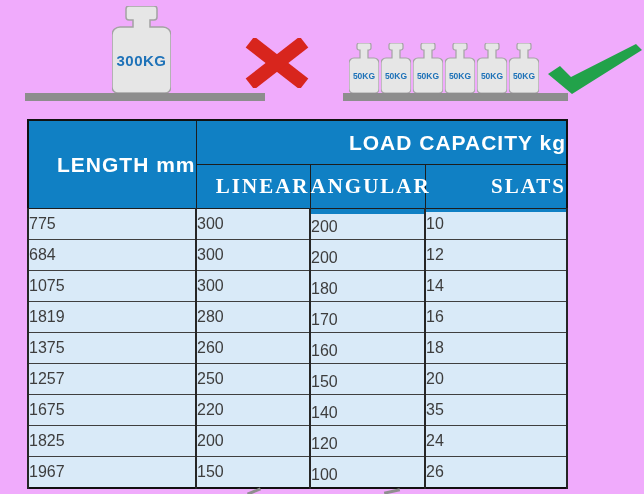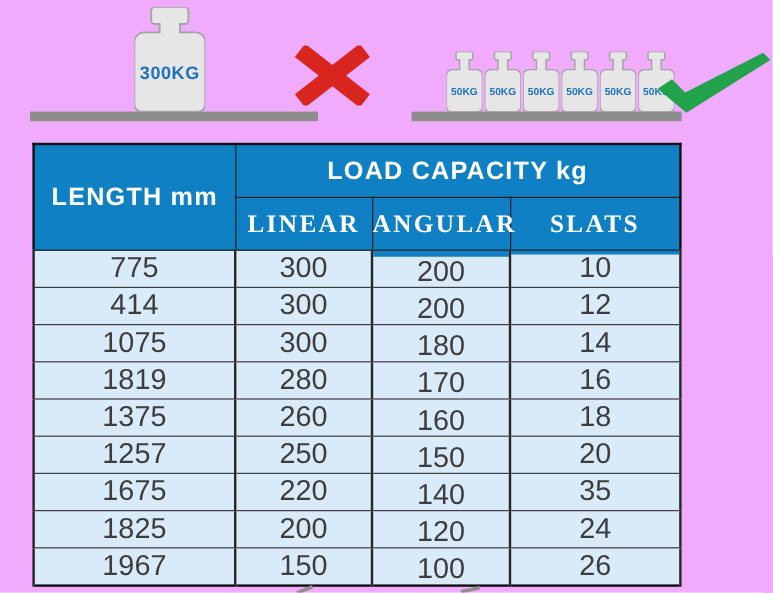--- a/index.html
+++ b/index.html
@@ -16,44 +16,44 @@
   .big-weight { position:absolute; left:112px; top:6px; }
   .weight-shape { fill:#e6e6e6; stroke:#a3a3a3; stroke-width:1.5px; }
   .big-weight-label {
     font-family:"Liberation Sans", sans-serif; font-weight:bold;
     font-size:15px; letter-spacing:0.5px; fill:#1e72b8;
   }
 
   .cross-mark { position:absolute; left:245px; top:38px; }
   .check-mark { position:absolute; left:548px; top:44px; z-index:2; }
 
-  .small-weights { position:absolute; left:372px; top:43px; display:flex; gap:2px;justify-content:center; }
+  .small-weights { position:absolute; left:349px; top:43px; display:flex; gap:2px;justify-content:center; }
   .small-weight .weight-shape { stroke-width:1.2px; }
   .small-weight-label {
     font-family:"Liberation Sans", sans-serif; font-weight:bold;
     font-size:8.5px; fill:#1e72b8;
   }
 
   
   .cap-table {
     position:absolute; left:27px; top:119px; width:539px;
     border-collapse:collapse; table-layout:fixed;
     border:2px solid #111111;
   }
   .cap-table th {
     background:#1080c4; color:#ffffff; font-weight:bold; font-size:21px;
-    text-align:center; vertical-align:middle;
+    text-align:right; vertical-align:middle;
     border:1px solid #1d1d1d; height:43px; padding:0;
   }
   .th-length { letter-spacing:1px; border-right-width:2px; }
   .th-load   { letter-spacing:1px; }
   .th-sub    { letter-spacing:2px; border-left-width:2px; border-right-width:2px;font-family:Liberation Serif, serif; }
 
   .cap-table td {
-    background:#d9eaf8; color:#3d3d3d; font-size:24px; text-align:center;
+    background:#d9eaf8; color:#3d3d3d; font-size:16px; text-align:left;
     vertical-align:middle; height:30px; padding:0;
     border-top:1px solid #3f3f3f; border-bottom:1px solid #3f3f3f;
     border-left:2px solid #262626; border-right:2px solid #262626;
   }
   .cell-text { display:inline-block; }
   .col-angular .cell-text { position:relative; top:3px; }
   .cap-table tbody tr:first-child td.col-angular { box-shadow:inset 0 5px 0 #1080c4; }
   .cap-table tbody tr:first-child td.col-slats   { box-shadow:inset 0 3px 0 #1080c4; }
 
   
@@ -150,21 +150,21 @@
     </thead>
     <tbody>
   <tr>
     <td class="col-length"><span class="cell-text">775</span></td>
     <td class="col-linear"><span class="cell-text">300</span></td>
     <td class="col-angular"><span class="cell-text">200</span></td>
     <td class="col-slats"><span class="cell-text">10</span></td>
   </tr>
 
   <tr>
-    <td class="col-length"><span class="cell-text">414</span></td>
+    <td class="col-length"><span class="cell-text">684</span></td>
     <td class="col-linear"><span class="cell-text">300</span></td>
     <td class="col-angular"><span class="cell-text">200</span></td>
     <td class="col-slats"><span class="cell-text">12</span></td>
   </tr>
 
   <tr>
     <td class="col-length"><span class="cell-text">1075</span></td>
     <td class="col-linear"><span class="cell-text">300</span></td>
     <td class="col-angular"><span class="cell-text">180</span></td>
     <td class="col-slats"><span class="cell-text">14</span></td>

